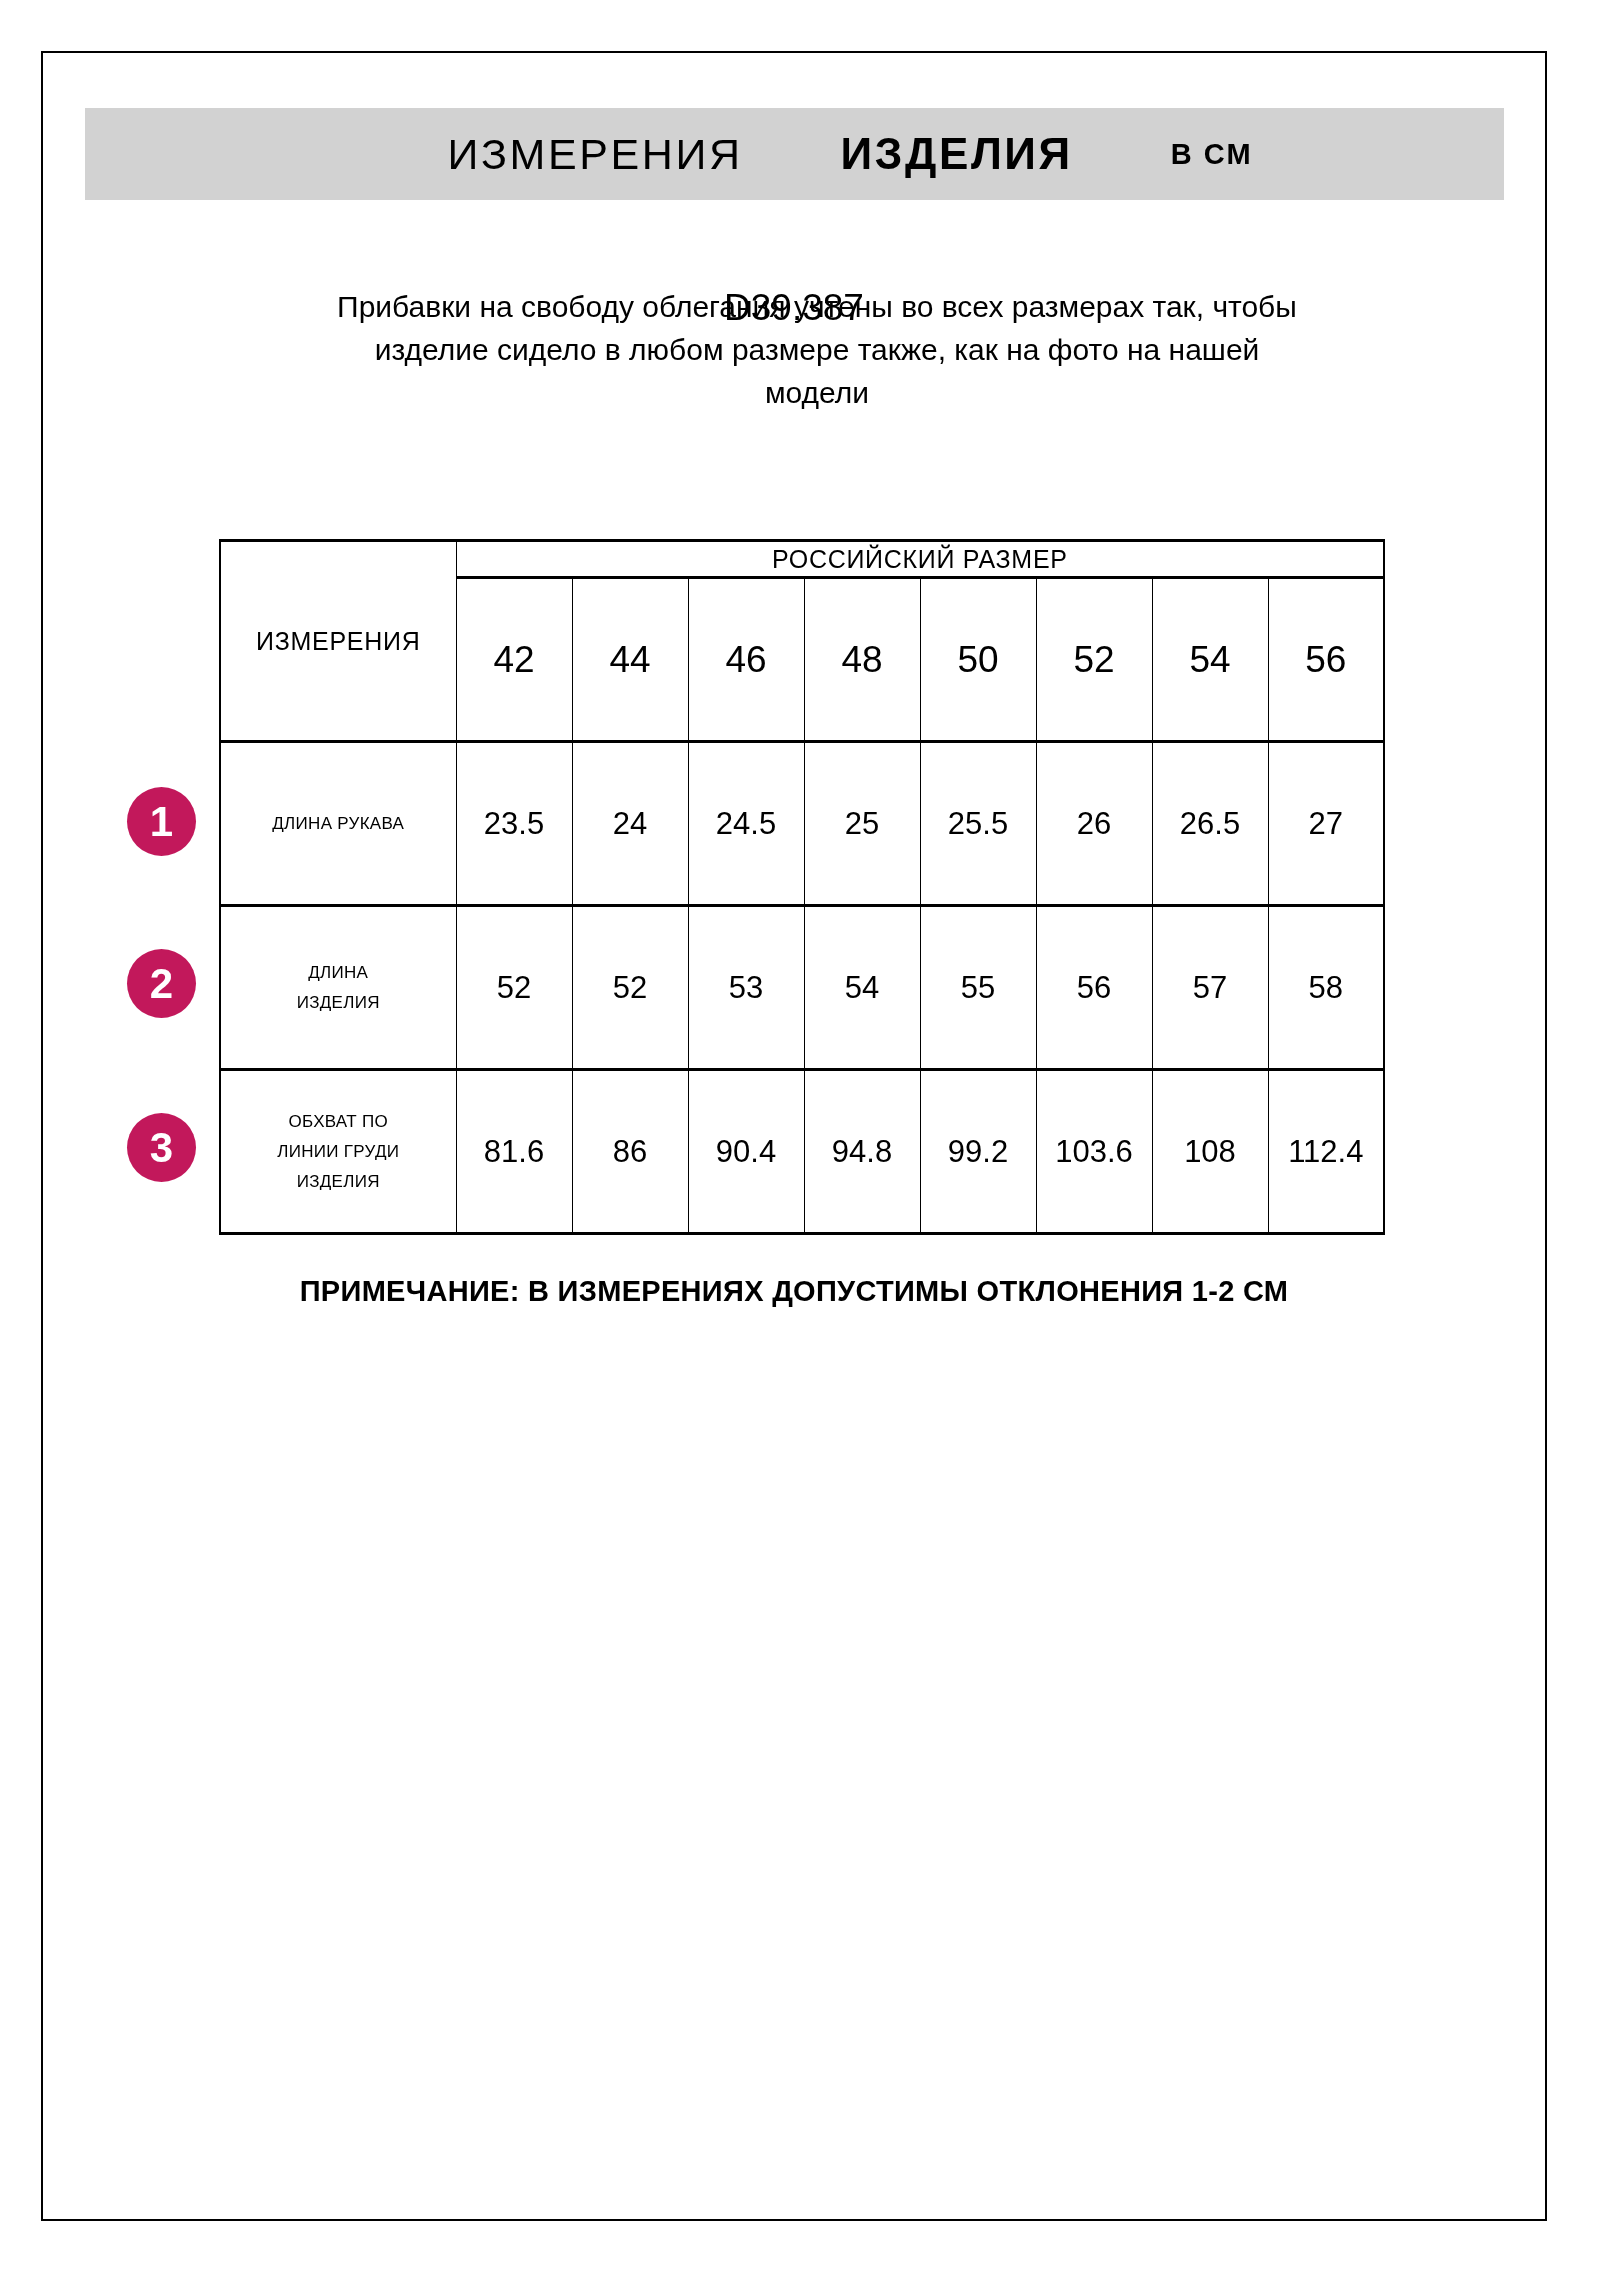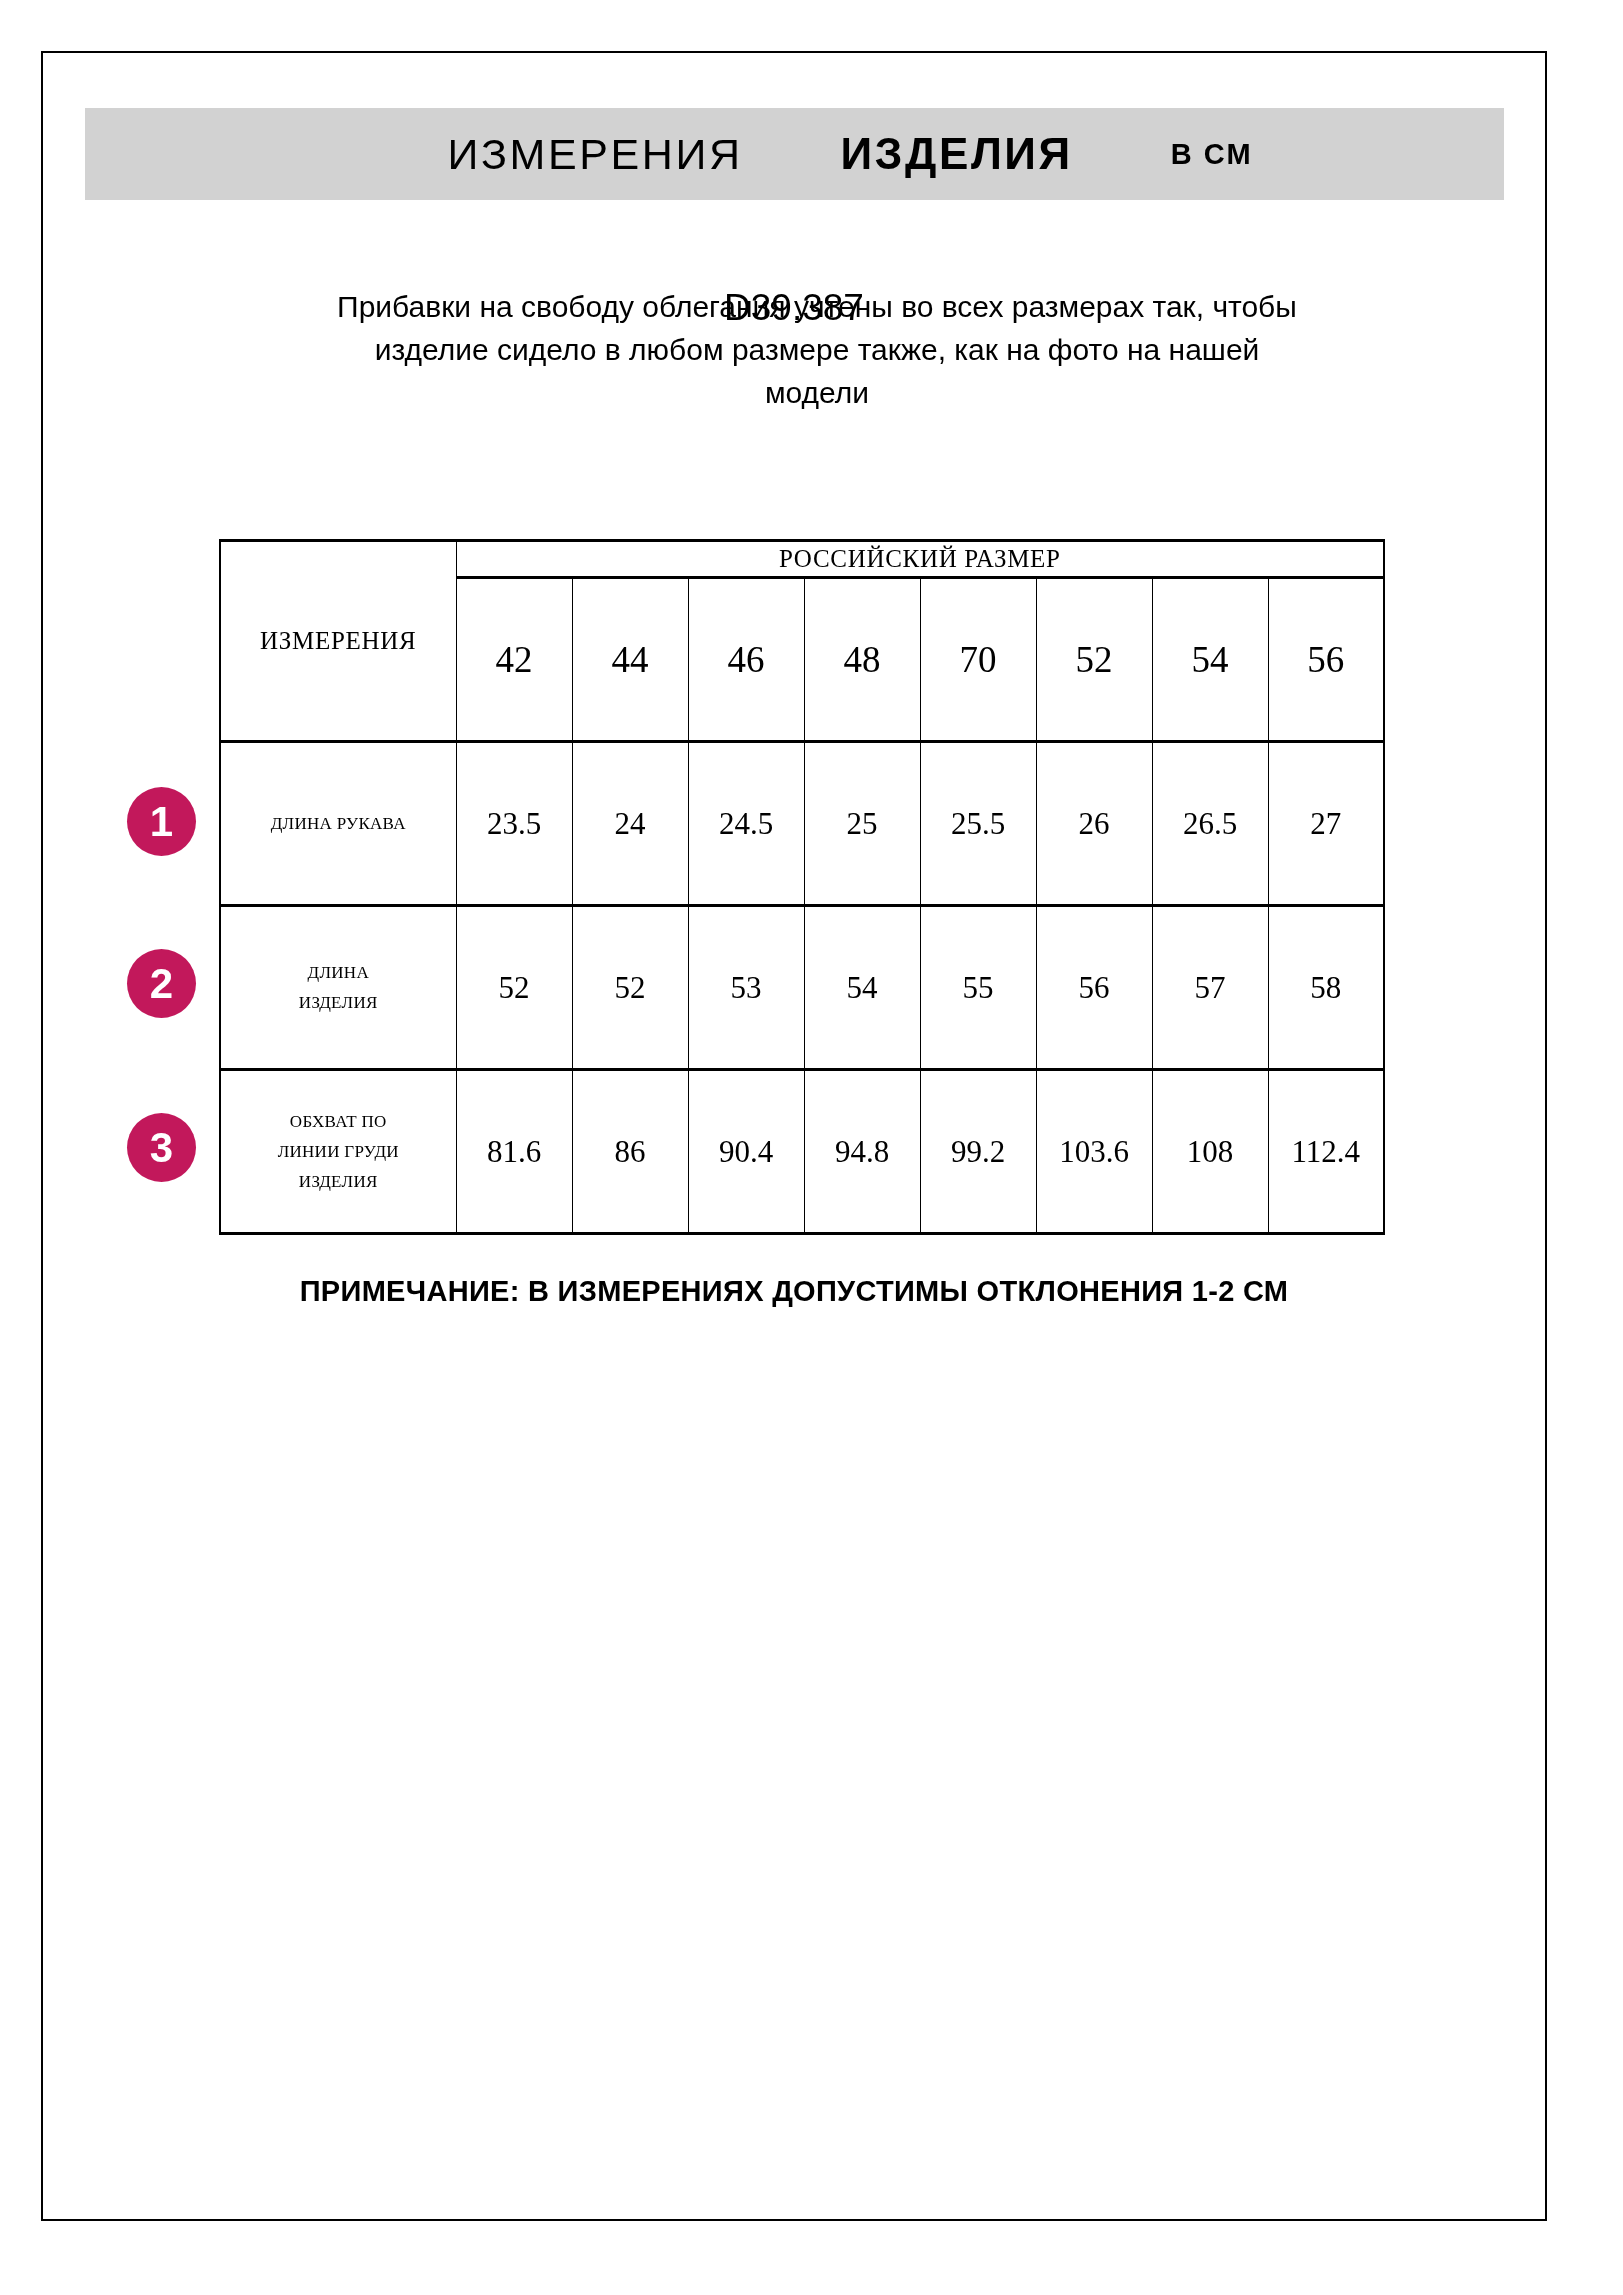--- a/index.html
+++ b/index.html
@@ -70,21 +70,20 @@
   }
   .size-table th, .size-table td {
     border-left: 1.3px solid #000000;
     border-right: 1.3px solid #000000;
     border-bottom: 3.3px solid #000000;
     border-top: 3.3px solid #000000;
     text-align: center;
     vertical-align: middle;
     padding: 0;
     font-weight: normal;
-    font-family: Liberation Serif, serif;
   }
   tr.header-row-1 { height: 37px; }
   tr.header-row-2 { height: 164px; }
   tr.data-row { height: 164px; }
 
   .corner-cell { font-size: 25px; letter-spacing: 0.7px; }
   .size-group-cell { font-size: 25px; letter-spacing: 0.7px; }
   .size-cell { font-size: 37px; font-weight: bold; }
   .label-cell {
     font-size: 17px;
@@ -154,21 +153,21 @@
     <tbody>
       <tr class="header-row-1">
         <th class="corner-cell" rowspan="2">ИЗМЕРЕНИЯ</th>
         <th class="size-group-cell" colspan="8">РОССИЙСКИЙ РАЗМЕР</th>
       </tr>
       <tr class="header-row-2">
         <th class="size-cell">42</th>
         <th class="size-cell">44</th>
         <th class="size-cell">46</th>
         <th class="size-cell">48</th>
-        <th class="size-cell">70</th>
+        <th class="size-cell">50</th>
         <th class="size-cell">52</th>
         <th class="size-cell">54</th>
         <th class="size-cell">56</th>
       </tr>
       <tr class="data-row">
         <td class="label-cell">ДЛИНА РУКАВА</td>
         <td class="value-cell">23.5</td>
         <td class="value-cell">24</td>
         <td class="value-cell">24.5</td>
         <td class="value-cell">25</td>

